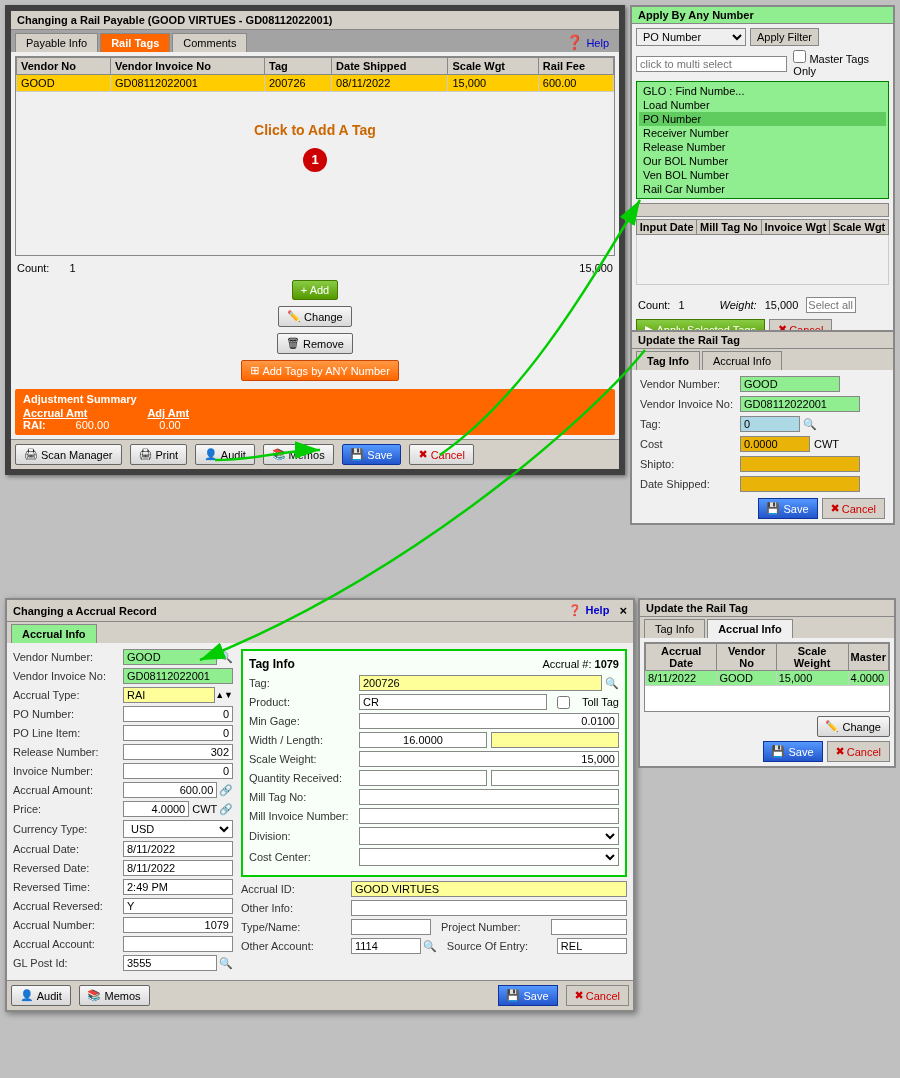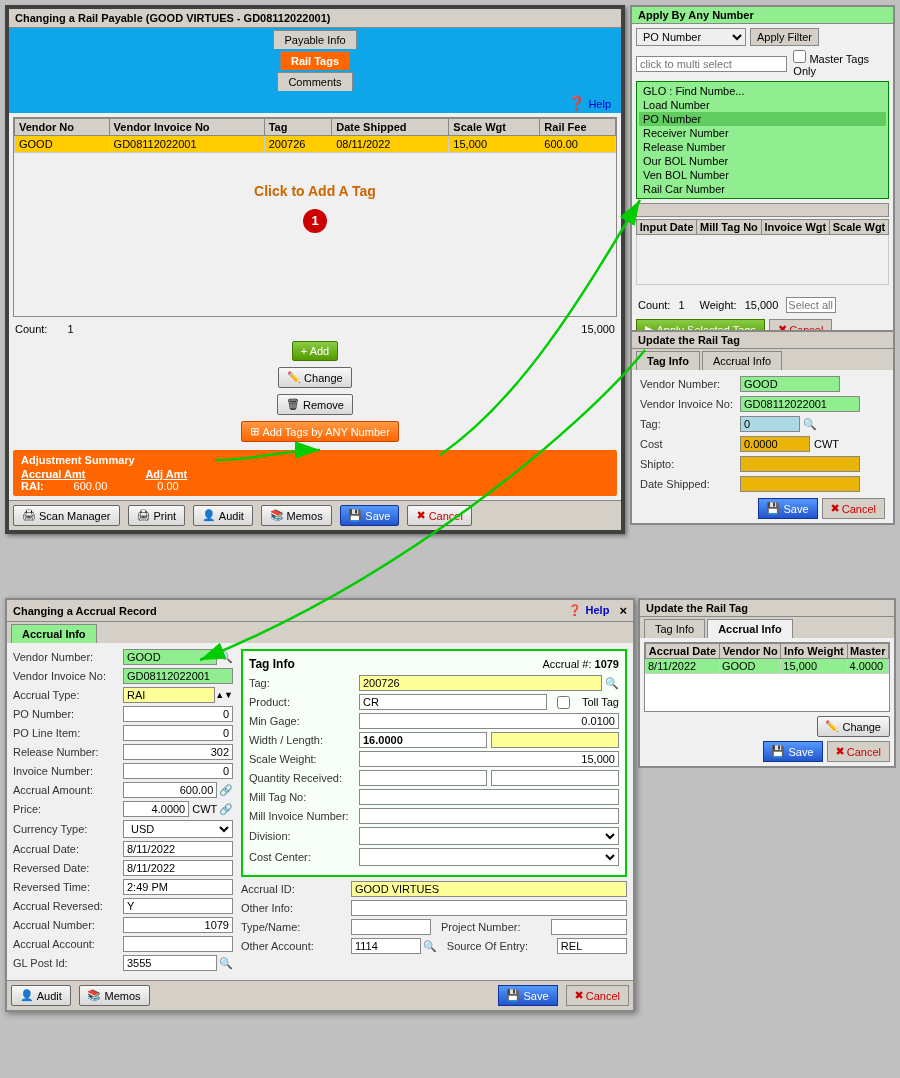--- a/index.html
+++ b/index.html
@@ -4,38 +4,37 @@
   <style>
     * { box-sizing: border-box; margin: 0; padding: 0; font-family: 'Segoe UI', Tahoma, Geneva, Verdana, sans-serif; font-size: 11px; }
     body { background: #c0c0c0; width: 900px; min-height: 1078px; position: relative; overflow: hidden; }
 
     
     .main-window {
       position: absolute;
       top: 5px; left: 5px;
       width: 620px;
       background: #f0f0f0;
-      border: 4px solid #404040;
+      border: 6px solid #404040;
       box-shadow: 2px 2px 4px rgba(0,0,0,0.4);
     }
     .window-titlebar {
       background: #d4d0c8;
       border-bottom: 1px solid #888;
       padding: 3px 6px;
       font-size: 11px;
       font-weight: bold;
       color: #000;
     }
     .tab-bar {
       display: flex;
       align-items: center;
-      background: #0ea5e9;
+      background: #a3a3a3;
       padding: 2px 4px 0;
       gap: 2px;
-      flex-direction: column;
     }
     .tab {
       padding: 3px 10px;
       border: 1px solid #888;
       border-bottom: none;
       cursor: pointer;
       font-size: 11px;
       background: #d4d0c8;
     }
     .tab.active {
@@ -598,21 +597,21 @@
         <tr>
             <td colspan="4" style="height:50px;"></td>
           </tr>
       </tbody>
     </table>
 
     <div style="height:10px;"></div>
     <div class="count-weight-row">
       <span>Count:</span>
       <span>1</span>
-      <span style="margin-left:7px;">Weight:</span>
+      <span style="margin-left:27px;font-style:italic;">Weight:</span>
       <span>15,000</span>
       <input type="text" class="select-all-input" placeholder="Select all" style="">
     </div>
     <div style="display:flex; gap:4px; margin-top:4px;">
       <button class="apply-selected-btn">
         <span>▶</span>
         <span>Apply Selected Tags</span>
       </button>
       <button class="cancel-btn-small">
         <span>✖</span>
@@ -782,21 +781,21 @@
             <input type="checkbox" style="">
             <span>Toll Tag</span>
           </label>
         </div>
         <div class="form-row">
           <span class="form-label">Min Gage:</span>
           <input class="form-input" value="0.0100" style="width: 80px; text-align: right; padding-left: 20px;">
         </div>
         <div class="form-row">
           <span class="form-label">Width / Length:</span>
-          <input class="form-input" value="16.0000" style="width: 80px; text-align: left; font-weight: bold;">
+          <input class="form-input" value="16.0000" style="width: 80px; text-align: center;">
           <input class="form-input yellow" style="width: 50px; margin-left: 4px;">
         </div>
         <div class="form-row">
           <span class="form-label">Scale Weight:</span>
           <input class="form-input" value="15,000" style="width: 80px; text-align: right;">
         </div>
         <div class="form-row">
           <span class="form-label">Quantity Received:</span>
           <input class="form-input" style="width: 80px;">
           <input class="form-input" style="width: 40px; margin-left: 4px;">
@@ -871,21 +870,21 @@
     <div class="tab">Tag Info</div>
     <div class="tab active" style="background:#f0f0f0;">Accrual Info</div>
   </div>
   <div style="padding:4px;">
     <div class="tag-table-container">
       <table class="right-table">
         <thead>
           <tr>
             <th>Accrual Date</th>
             <th>Vendor No</th>
-            <th>Info Weight</th>
+            <th>Scale Weight</th>
             <th>Master</th>
           </tr>
         </thead>
         <tbody>
           <tr class="highlighted-row">
             <td>8/11/2022</td>
             <td>GOOD</td>
             <td>15,000</td>
             <td>4.0000</td>
           </tr>

